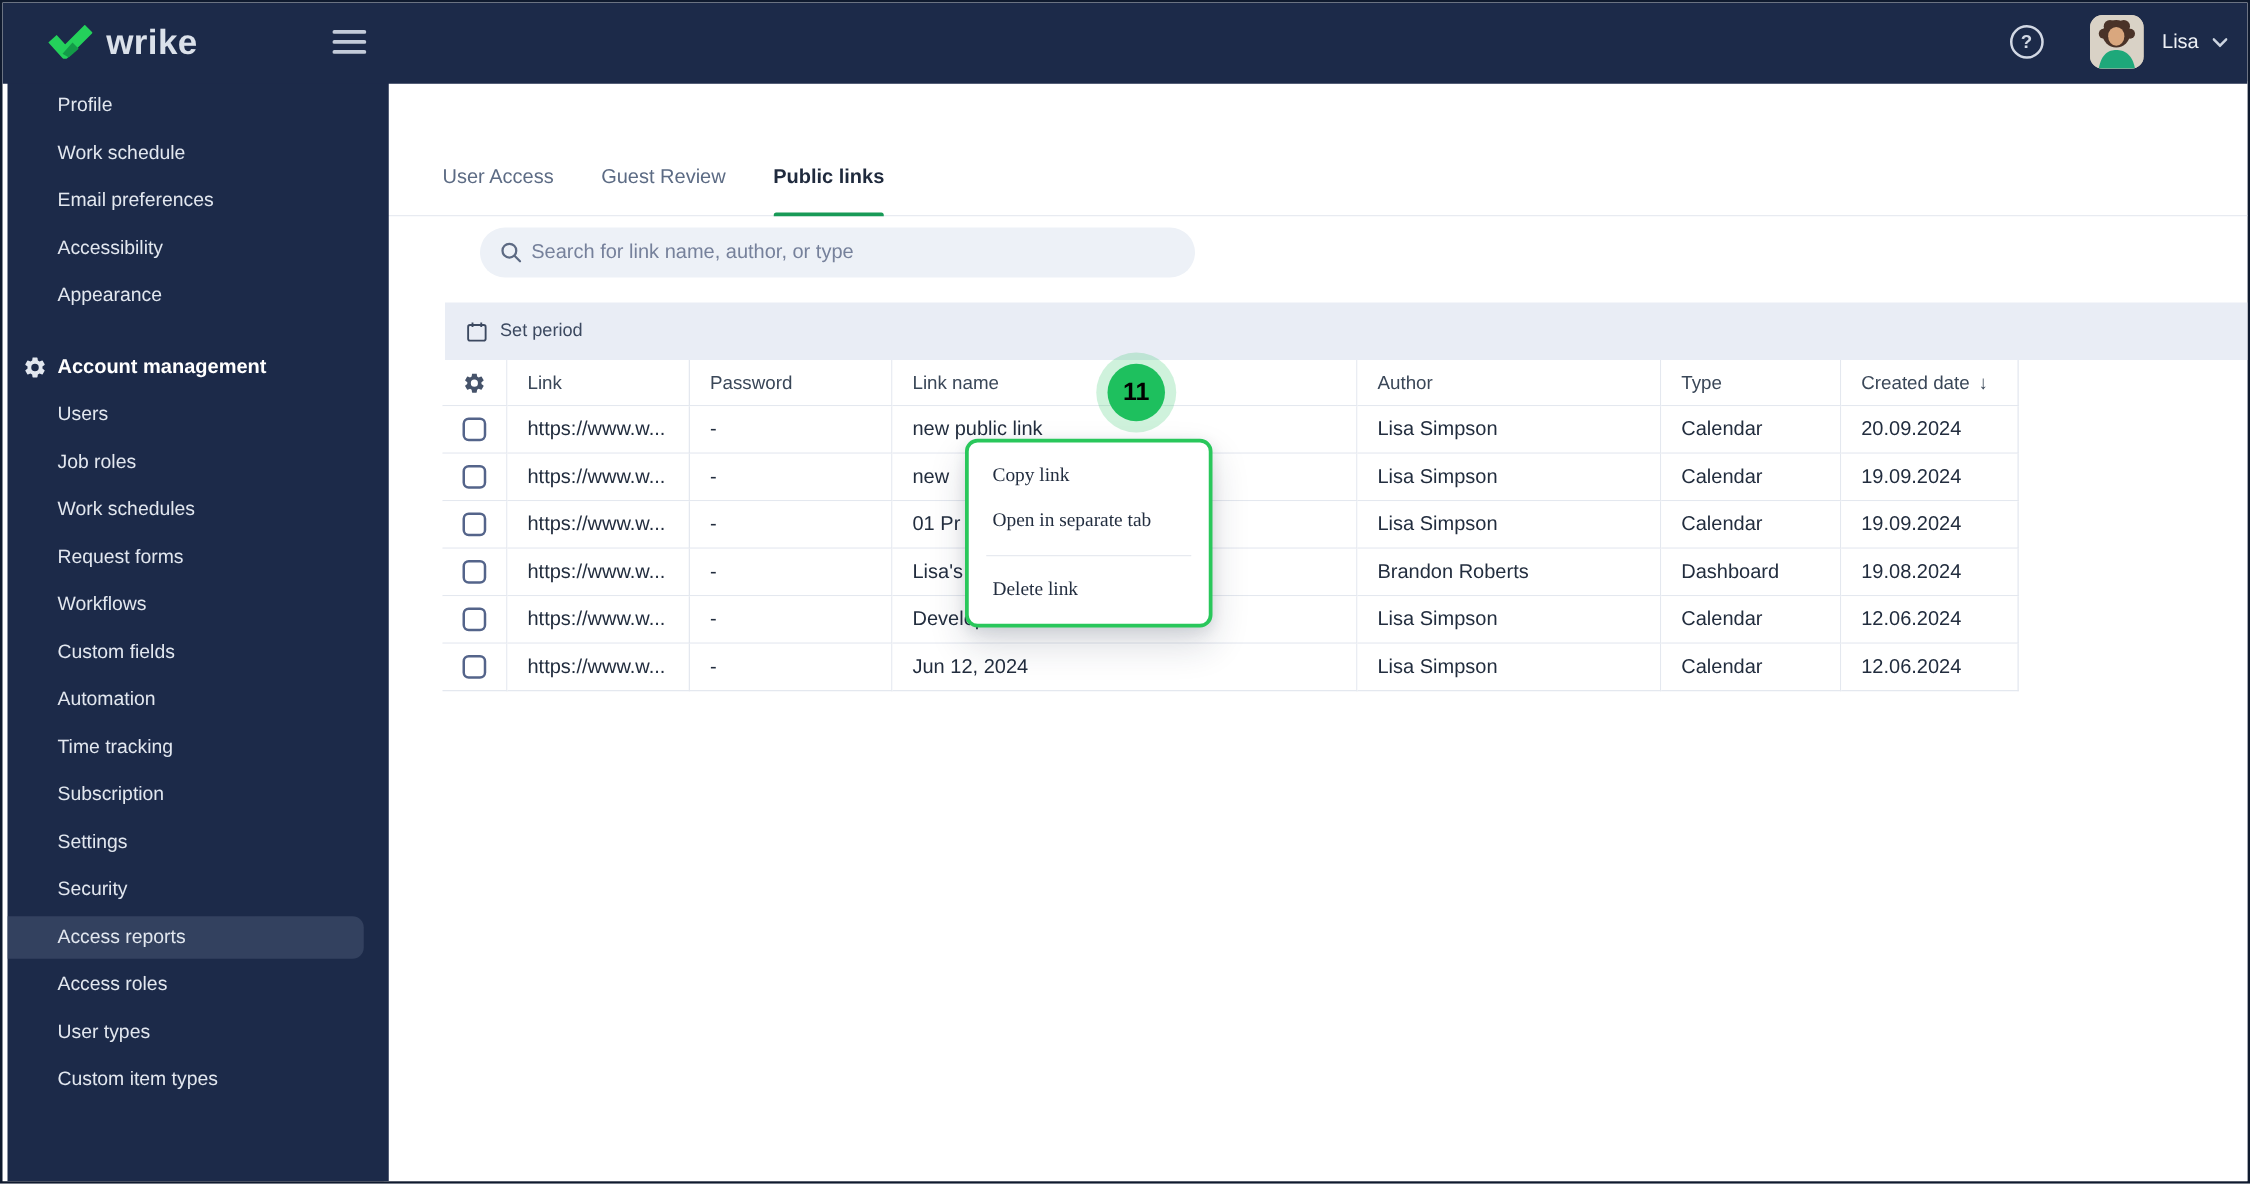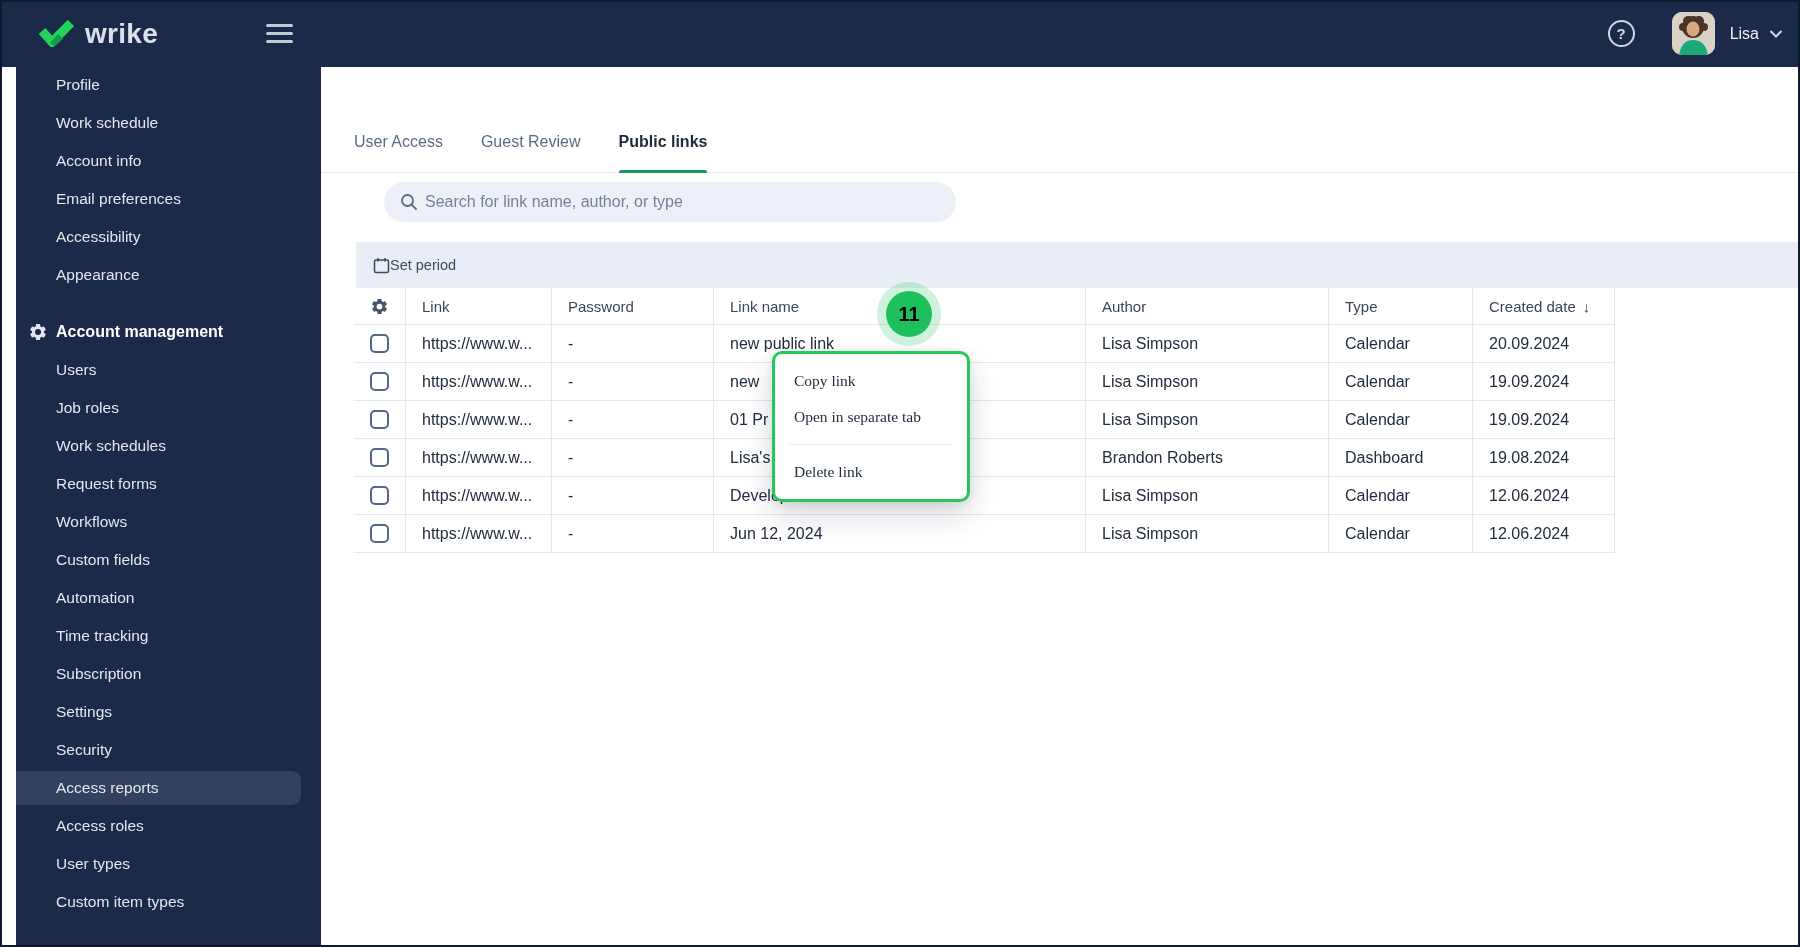--- a/index.html
+++ b/index.html
@@ -14,21 +14,21 @@
   .hamburger { position:absolute; left:264px; top:22px; width:27px; height:20px; cursor:pointer; }
   .hamburger span { display:block; height:3px; background:#c3cbd9; border-radius:2px; margin-bottom:5px; }
   .topbar-right { position:absolute; right:16px; top:0; height:63px; display:flex; align-items:center; gap:15px; }
   .help-btn { width:27px; height:27px; border:2px solid #d2d8e4; border-radius:50%; color:#d2d8e4;
               display:flex; align-items:center; justify-content:center; font-size:15px; font-weight:bold; cursor:pointer; margin-right:22px; }
   .avatar { width:43px; height:43px; border-radius:10px; overflow:hidden; background:#cfc4b4; cursor:pointer; }
   .user-name { color:#eef1f6; font-size:16px; cursor:pointer; }
   .chev { margin-left:-4px; cursor:pointer; display:flex; align-items:center; }
 
   
-  .sidebar { position:absolute; left:14px; top:63px; width:305px; bottom:0; background:#1c2a49; z-index:9; overflow:hidden; padding-top:1px; }
+  .sidebar { position:absolute; left:4px; top:63px; width:305px; bottom:0; background:#1c2a49; z-index:9; overflow:hidden; padding-top:1px; }
   .side-item { position:relative; height:38px; display:flex; align-items:center; padding-left:40px;
                color:#e2e7ef; font-size:15.5px; cursor:pointer; white-space:nowrap; }
   .side-item .lbl { position:relative; z-index:2; }
   .side-item.bold { margin-top:19px; font-weight:bold; color:#ffffff; font-size:16px; }
   .side-gear { position:absolute; left:12px; top:50%; transform:translateY(-50%); z-index:2; display:flex; }
   .side-item.selected::before { content:""; position:absolute; left:0; top:2px; bottom:2px; right:20px;
                background:#33415f; border-radius:0 9px 9px 0; z-index:1; }
 
   
   .main { position:absolute; left:305px; top:63px; right:0; bottom:0; background:#fff; }
@@ -39,21 +39,21 @@
   .tab.active::after { content:""; position:absolute; left:0; right:0; bottom:0; height:3px;
                        background:#189a57; border-radius:2px 2px 0 0; }
 
   .search { position:absolute; left:77px; top:117px; width:572px; height:40px; background:#edf1f7;
             border-radius:20px; display:flex; align-items:center; padding:0 16px; gap:7px; }
   .search input { flex:1; border:none; outline:none; background:transparent; font-size:16px;
                   color:#2a3548; font-family:inherit; }
   .search input::placeholder { color:#76819b; }
 
   .period-bar { position:absolute; left:49px; right:0; top:177px; height:46px; background:#e9edf5;
-                display:flex; align-items:center; padding-left:17px; font-size:14.5px;
+                display:flex; align-items:center; gap:10px; padding-left:17px; font-size:14.5px;
                 color:#3c4960; cursor:pointer; }
 
   
   .table { position:absolute; left:47px; top:223px; display:grid;
            grid-template-columns:52px 146px 162px 372px 243px 144px 142px; z-index:1; }
   .th { height:37px; display:flex; align-items:center; padding-left:16px; font-size:15px; color:#3a4758;
         border-bottom:1px solid #e4e8ef; border-right:1px solid #e4e8ef; background:#fff; cursor:pointer; white-space:nowrap; }
   .th.iconcol { padding-left:0; justify-content:center; }
   .td { height:38px; display:flex; align-items:center; padding-left:16px; font-size:16px; color:#222d3e;
         border-bottom:1px solid #e4e8ef; border-right:1px solid #e4e8ef; white-space:nowrap; overflow:hidden; background:#fff; }
@@ -120,23 +120,20 @@
   </div>
 
   <div class="sidebar">
     <div class="side-item">
         <span class="lbl">Profile</span>
       </div>
     <div class="side-item">
         <span class="lbl">Work schedule</span>
       </div>
     <div class="side-item">
-        <span class="lbl">Account info</span>
-      </div>
-    <div class="side-item">
         <span class="lbl">Email preferences</span>
       </div>
     <div class="side-item">
         <span class="lbl">Accessibility</span>
       </div>
     <div class="side-item">
         <span class="lbl">Appearance</span>
       </div>
     <div class="side-item bold">
       <span class="side-gear">

